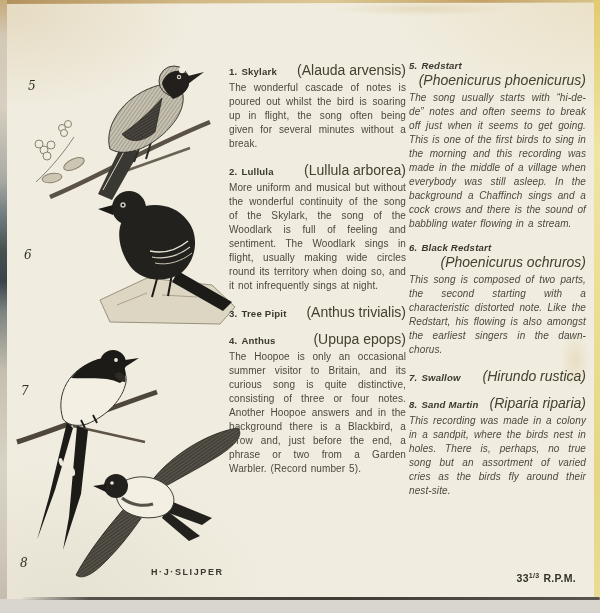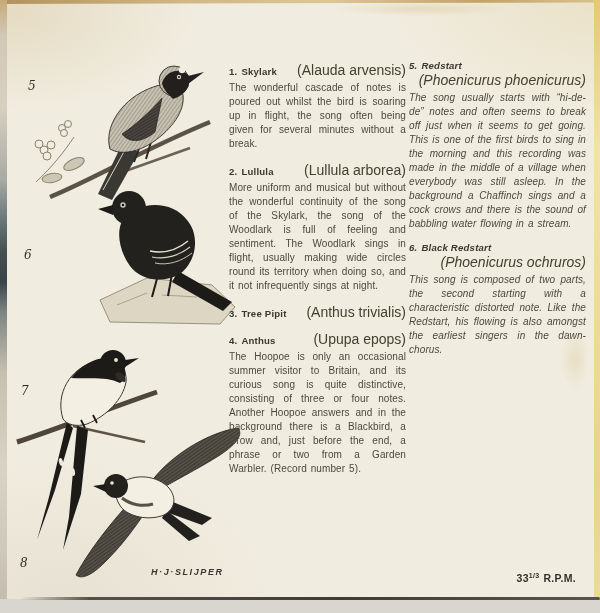--- a/index.html
+++ b/index.html
@@ -73,21 +73,21 @@
 
   .bird { position:absolute; }
   #bird-redstart     { left:22px;  top:32px;  }
   #bird-blackredstart{ left:92px;  top:175px; }
   #bird-swallow      { left:15px;  top:322px; }
   #bird-sandmartin   { left:70px;  top:424px; }
 
   
   .signature {
     position:absolute; left:151px; top:567px;
-    font-size:9px; font-weight:bold; letter-spacing:1.6px; color:#39372f;font-style:italic;
+    font-size:9px; font-weight:bold; letter-spacing:1.6px; color:#39372f;
   }
   .rpm {
     position:absolute; right:24px; top:572px;
     font-size:10.5px; font-weight:bold; color:#33302a; letter-spacing:.3px;
   }
   .rpm sup { font-size:7px; vertical-align:4px; margin-right:4px; }
 </style>
 </head>
 <body>
 
@@ -251,22 +251,31 @@
       <div class="body-text">The song usually starts with “hi-de-de” notes and often seems to break off just when it seems to get going. This is one of the first birds to sing in the morning and this recording was made in the middle of a village when everybody was still asleep. In the background a Chaffinch sings and a cock crows and there is the sound of babbling water flowing in a stream.</div>
     </div>
     <div class="section latin-below">
       <div class="heading">
         <span class="species"><span class="num">6.</span><span>Black Redstart</span></span>
         <span class="latin">(Phoenicurus ochruros)</span>
       </div>
       <div class="body-text">This song is composed of two parts, the second starting with a characteristic distorted note. Like the Redstart, his flowing is also amongst the earliest singers in the dawn-chorus.</div>
     </div>
     <div class="section">
-    </div>
-    <div class="section">
+      <div class="heading">
+        <span class="species"><span class="num">7.</span><span>Swallow</span></span>
+        <span class="latin">(Hirundo rustica)</span>
+      </div>
+    </div>
+    <div class="section">
+      <div class="heading">
+        <span class="species"><span class="num">8.</span><span>Sand Martin</span></span>
+        <span class="latin">(Riparia riparia)</span>
+      </div>
+      <div class="body-text">This recording was made in a colony in a sandpit, where the birds nest in holes. There is, perhaps, no true song but an assortment of varied cries as the birds fly around their nest-site.</div>
     </div>
   </div>
 
   <div class="signature">H·J·SLIJPER</div>
   <div class="rpm"><span>33</span><sup>1/3</sup><span>R.P.M.</span></div>
 
   <div class="edge-top"></div>
   <div class="edge-left"></div>
   <div class="edge-right"></div>
 </div>

